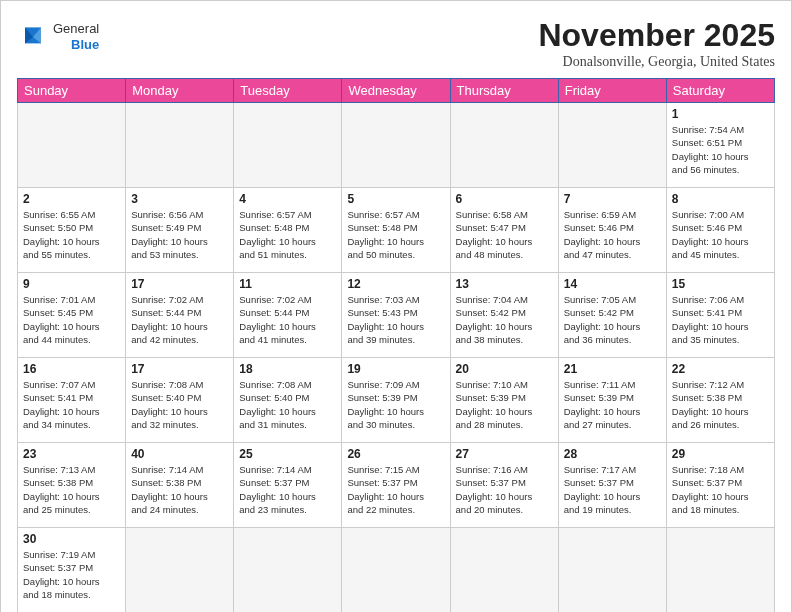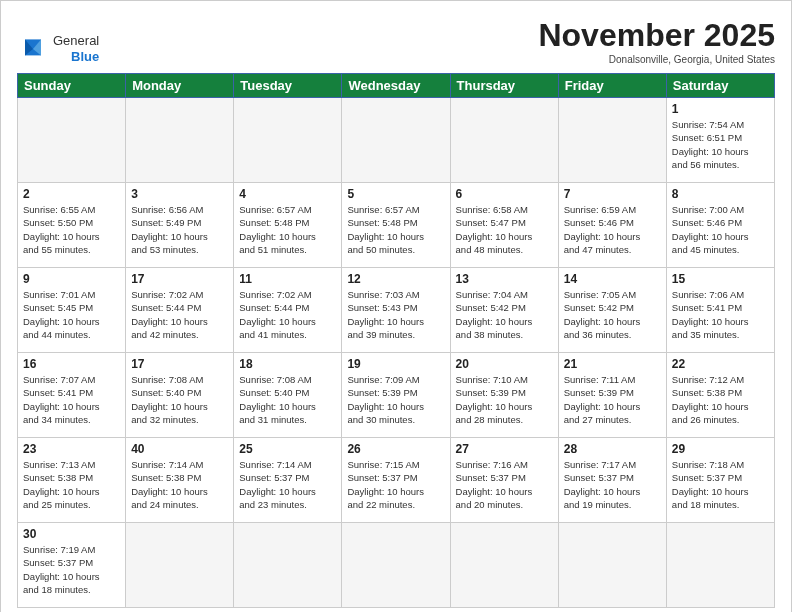--- a/index.html
+++ b/index.html
@@ -21,55 +21,56 @@
     .header {
       display: flex;
       justify-content: space-between;
       align-items: flex-start;
       margin-bottom: 8px;
     }
     .logo {
       display: flex;
       align-items: center;
       gap: 4px;
-      margin-top: 16px;
+      margin-top: 4px;
     }
     .logo-text {
       font-size: 13px;
       color: #333;
       line-height: 1.2;
     }
     .logo-icon {
       width: 32px;
       height: 32px;
     }
     .title-section {
       text-align: right;
     }
     .month-title {
       font-size: 32px;
       font-weight: bold;
       color: #222;
     }
     .location {
-      font-size: 10px;
+      font-size: 14px;
       color: #444;
+      font-family: Liberation Serif, serif;
     }
     .calendar-table {
       width: 100%;
       border-collapse: collapse;
       table-layout: fixed;
     }
     .calendar-table th {
-      background: #15803d;
+      background: #ec4899;
       color: #fff;
       text-align: left;
       padding: 4px 6px;
       font-size: 13px;
-      font-weight: bold;
+      font-weight: normal;
       border: 1px solid #3a62a8;
     }
     .calendar-table td {
       border: 1px solid #ccc;
       vertical-align: top;
       padding: 4px 5px;
       font-size: 10px;
       color: #333;
       background: #fff;
       min-height: 70px;

